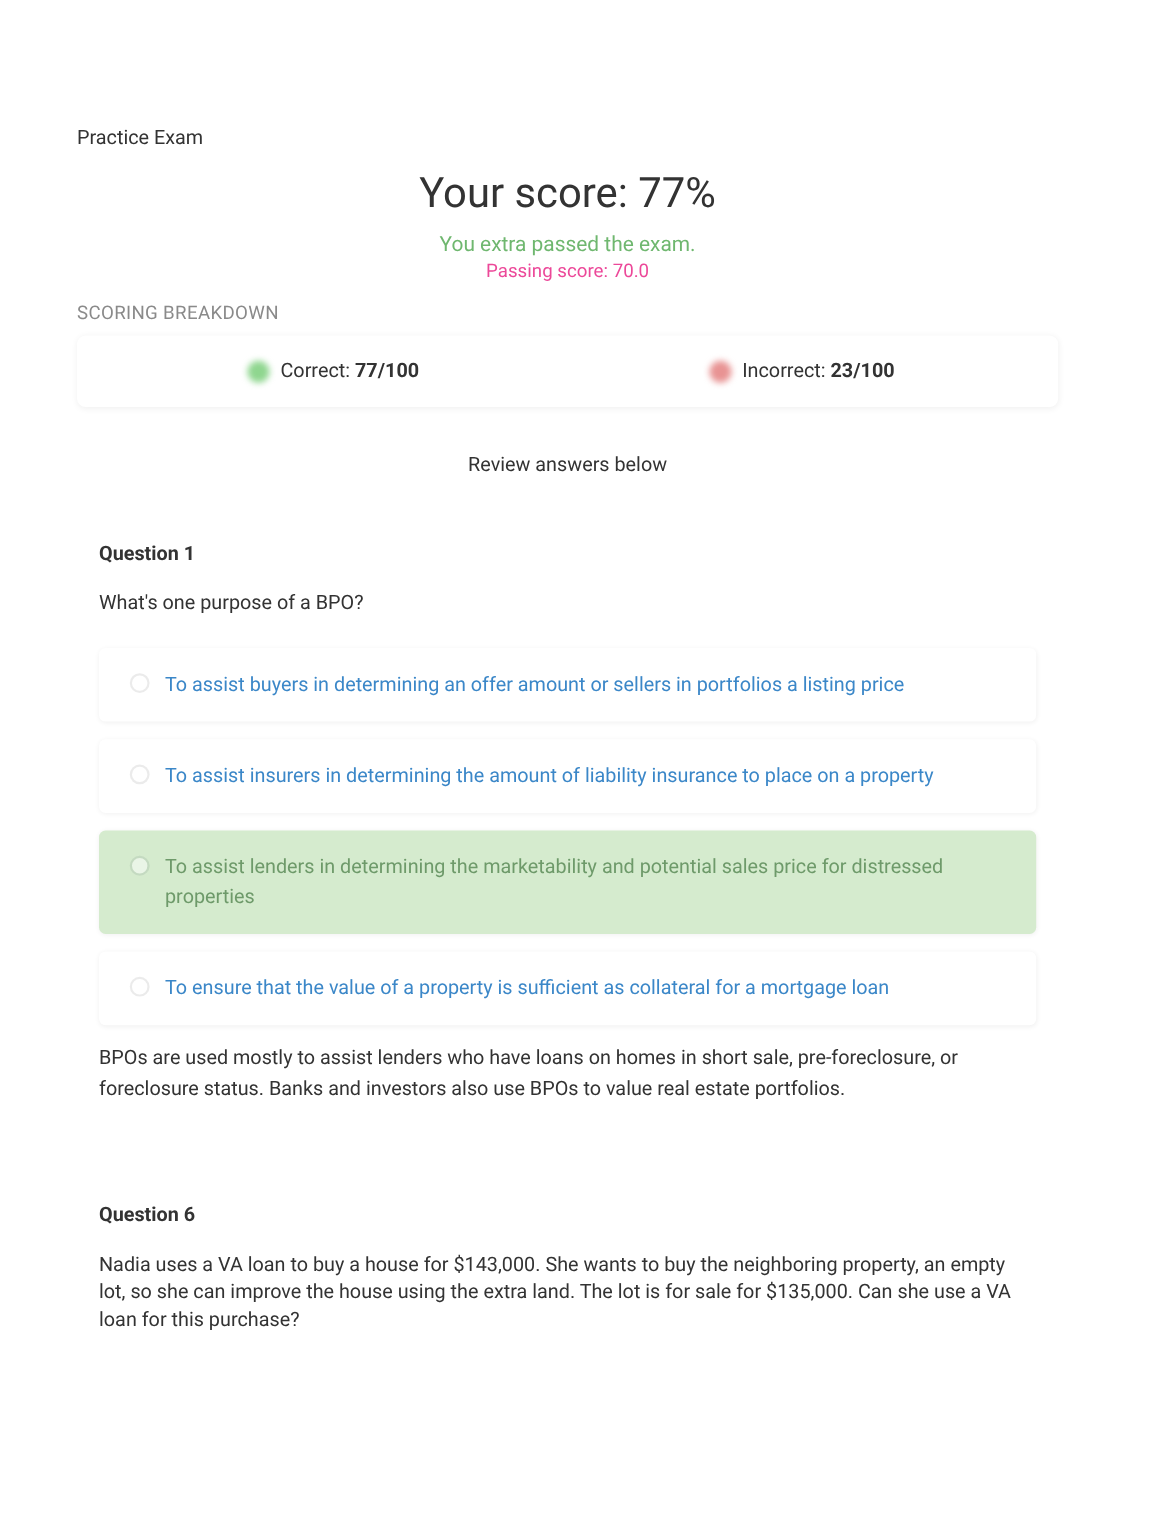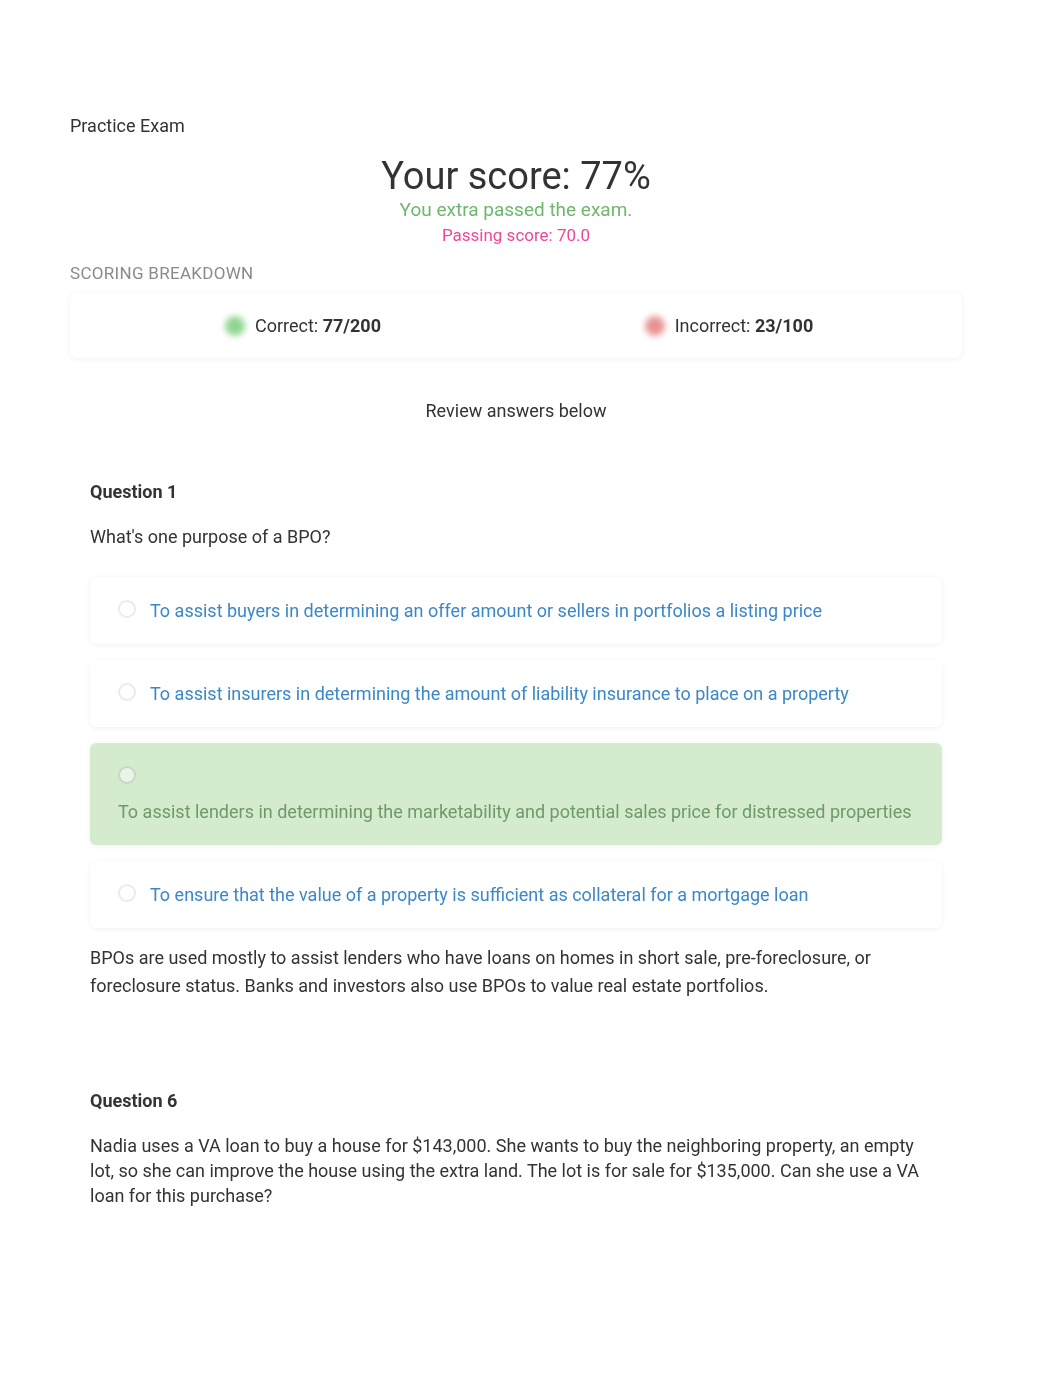--- a/index.html
+++ b/index.html
@@ -20,21 +20,21 @@
     .breadcrumb {
       font-size: 18px;
       color: #333;
       margin-bottom: 18px;
     }
     .score-header {
       text-align: center;
       font-size: 38px;
       font-weight: 400;
       color: #333;
-      margin-bottom: 0;
+      margin-bottom: 12px;
     }
     .pass-message {
       text-align: center;
       font-size: 19px;
       color: #6fb76f;
       margin-bottom: 4px;
     }
     .passing-score {
       text-align: center;
       font-size: 17px;
@@ -112,21 +112,20 @@
       font-size: 18px;
       color: #3b87c8;
       line-height: 1.5;
       display: flex;
       align-items: flex-start;
       gap: 14px;
     }
     .answer-option.correct {
       background: #d5ebce;
       color: #6e9a6a;
-      flex-direction: column;
     }
     .radio-circle {
       width: 18px;
       height: 18px;
       border-radius: 50%;
       border: 2px solid rgba(0,0,0,0.08);
       flex-shrink: 0;
       margin-top: 3px;
       background: rgba(255,255,255,0.4);
     }
@@ -153,21 +152,21 @@
   <h1 class="score-header">Your score: 77%</h1>
   <div class="pass-message">You extra passed the exam.</div>
   <div class="passing-score">Passing score: 70.0</div>
 
   <div class="scoring-breakdown-label">SCORING BREAKDOWN</div>
 
   <div class="scoring-breakdown-card">
     <div class="score-col">
       <span class="dot dot-green"></span>
       <span class="score-text">
-        <span>Correct: </span><strong>77/200</strong>
+        <span>Correct: </span><strong>77/100</strong>
       </span>
     </div>
     <div class="score-col">
       <span class="dot dot-red"></span>
       <span class="score-text">
         <span>Incorrect: </span><strong>23/100</strong>
       </span>
     </div>
   </div>
 

